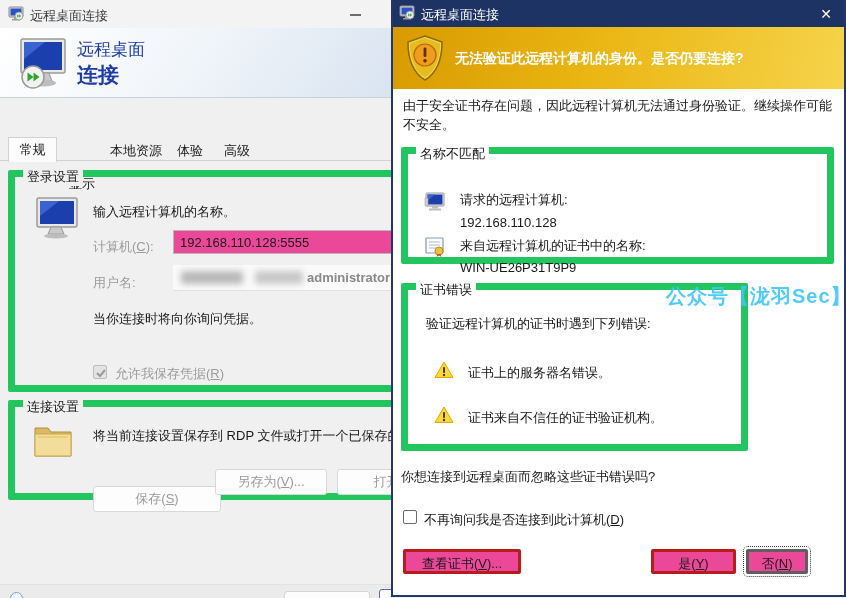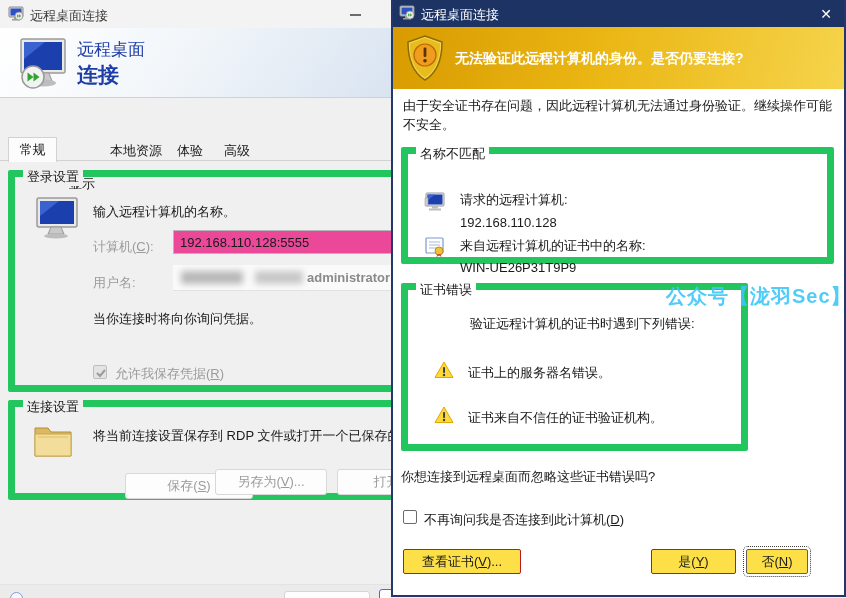--- a/index.html
+++ b/index.html
@@ -43,21 +43,21 @@
   .cb { position:absolute; width:14px; height:14px; border-radius:2px; }
   .cb-disabled { left:78px; top:188px; background:#e3e3e3; border:1px solid #bdbdbd; }
   .cb-disabled svg { position:absolute; left:1px; top:1px; }
   .t-savecred { position:absolute; left:100px; top:188px; color:#9b9b9b; white-space:nowrap; }
 
   .g-conn { left:8px; top:400px; width:566px; height:100px; }
   .folder-ico { position:absolute; left:17px; top:15px; width:42px; height:38px; }
   .t-conndesc { position:absolute; left:78px; top:20px; white-space:nowrap; }
   .btn { display:block; position:absolute; height:26px; background:#fdfdfd; border:1px solid #d8d8d8; border-radius:3px; font-size:13px; font-family:inherit; text-align:center; line-height:24px; }
   .btn-disabled { color:#9b9b9b; }
-  .b-save { left:78px; top:66px; width:128px;margin-left:32px; }
+  .b-save { left:78px; top:79px; width:128px; }
   .b-saveas { left:200px; top:62px; width:112px; }
   .b-open { left:322px; top:62px; width:112px; }
 
   .lwin-footer { position:absolute; left:0; top:584px; width:100%; height:14px; background:#ebebeb; border-top:1px solid #e3e3e3; }
   .opt-circle { position:absolute; left:10px; top:7px; width:13px; height:13px; border:1px solid #7f9fd4; border-radius:50%; background:#f4f7fc; }
   .f-btn1 { position:absolute; left:284px; top:6px; width:86px; height:20px; background:#fdfdfd; border:1px solid #d5d5d5; border-radius:3px; }
   .f-btn2 { position:absolute; left:379px; top:4px; width:60px; height:22px; background:#fdfdfd; border:1px solid #4f6fb0; border-radius:3px; }
 
   
   .dlg { position:absolute; left:391px; top:0; width:455px; height:597px; background:#ffffff; border:2px solid #22376e; border-top:none; overflow:hidden; }
@@ -73,31 +73,31 @@
 
   .g-nm { left:8px; top:147px; width:433px; height:117px; }
   .g-ce { left:8px; top:283px; width:347px; height:168px; }
   .mon-sm { position:absolute; left:16px; top:38px; width:22px; height:20px; }
   .cert-ico { position:absolute; left:16px; top:83px; width:22px; height:20px; }
   .nm-l1 { position:absolute; left:52px; top:37px; white-space:nowrap; }
   .nm-v1 { position:absolute; left:52px; top:61px; white-space:nowrap; }
   .nm-l2 { position:absolute; left:52px; top:83px; white-space:nowrap; }
   .nm-v2 { position:absolute; left:52px; top:106px; white-space:nowrap; }
 
-  .ce-intro { position:absolute; left:18px; top:25px; white-space:nowrap;margin-left:44px; }
+  .ce-intro { position:absolute; left:18px; top:25px; white-space:nowrap; }
   .warn-ico { position:absolute; width:20px; height:18px; }
   .w1 { left:26px; top:71px; } .w2 { left:26px; top:116px; }
   .ce-e1 { position:absolute; left:60px; top:74px; white-space:nowrap; }
   .ce-e2 { position:absolute; left:60px; top:119px; white-space:nowrap; }
 
   .dlg-question { position:absolute; left:8px; top:468px; white-space:nowrap;text-align:center; }
   .cb-plain { left:10px; top:510px; background:#ffffff; border:1px solid #6b6b6b; }
   .dlg-dontask { position:absolute; left:31px; top:511px; white-space:nowrap; }
 
-  .dlg-btn { position:absolute; top:549px; height:25px; background:#fde047; border:1px solid #b91c1c; border-radius:2px; font-size:13px; font-family:inherit; line-height:23px; text-align:center; color:#1a1a1a; }
+  .dlg-btn { position:absolute; top:549px; height:25px; background:#ec4899; border:3px solid #b91c1c; border-radius:2px; font-size:13px; font-family:inherit; line-height:23px; text-align:center; color:#1a1a1a; }
   .b-viewcert { left:10px; width:118px; }
   .b-yes { left:258px; width:85px; }
   .b-no { left:353px; width:62px; border-color:#5f5f5f; outline:1px dotted #3c3c3c; outline-offset:2px; }
 
   .watermark { position:absolute; left:273px; top:283px; font-size:20px; font-weight:bold; color:#3dc7f7; letter-spacing:1px; white-space:nowrap; opacity:0.9; }
 </style>
 </head>
 <body>
 
 <div id="stage">

